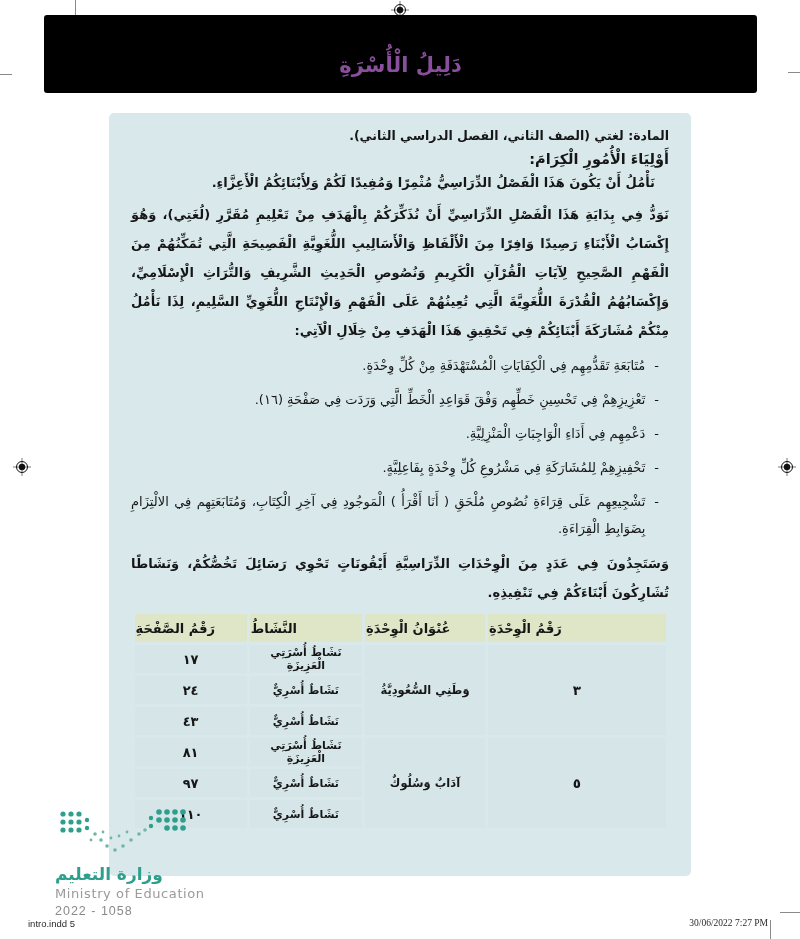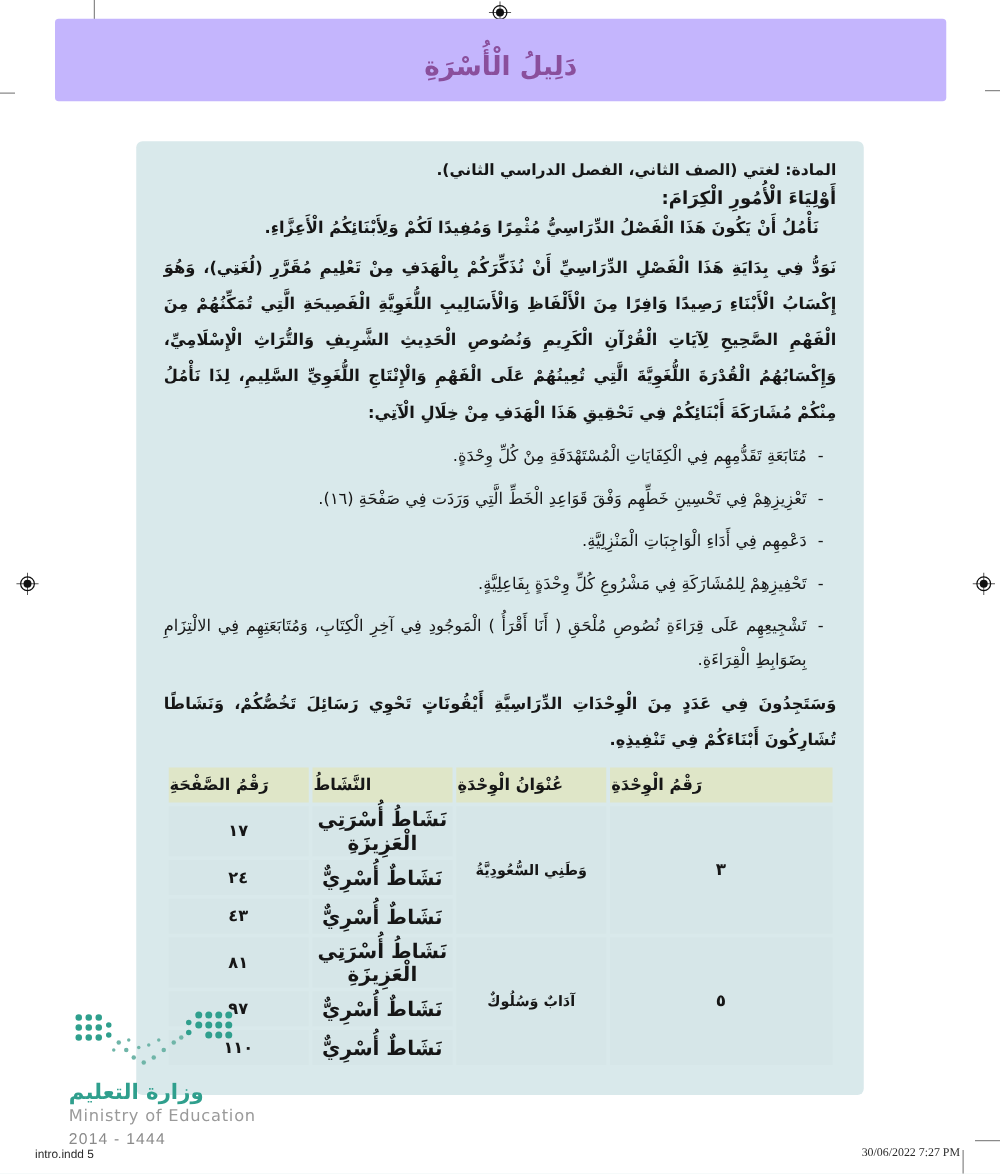--- a/index.html
+++ b/index.html
@@ -5,22 +5,22 @@
   html,body{margin:0;padding:0;}
   body{
     width:800px;height:939px;position:relative;background:#ffffff;
     font-family:"DejaVu Sans",sans-serif;color:#161616;overflow:hidden;
   }
   
   .trim{position:absolute;background:#8a8a8a;}
   .regmark{position:absolute;width:18px;height:18px;}
   
   .band{
-    position:absolute;left:44px;top:15px;width:713px;height:66px;
-    background:#c4b5fd;border-radius:3px;
+    position:absolute;left:44px;top:15px;width:713px;height:78px;
+    background:#000000;border-radius:3px;
     display:flex;align-items:flex-end;justify-content:center;
   }
   .band-title{
     color:#8a4f9c;font-size:21px;font-weight:bold;direction:rtl;
     padding-bottom:16px;letter-spacing:.5px;
   }
   
   .box{
     position:absolute;left:109px;top:113px;width:582px;height:763px;
     background:#d9e9eb;border-radius:5px;box-sizing:border-box;overflow:hidden;
@@ -47,21 +47,21 @@
   table.fam th{
     background:#dfe6c8;height:26px;font-size:13px;font-weight:bold;
     text-align:left;vertical-align:middle;
   }
   table.fam td{
     background:#d6e6e8;height:26px;text-align:center;vertical-align:middle;
     font-weight:bold;
   }
   td.unitnum{font-size:13.5px;}
   td.unittitle{font-size:11.5px;}
-  td.activity{font-size:16px;}
+  td.activity{font-size:11px;}
   td.pagenum{font-size:13px;}
   
   .logo{position:absolute;left:55px;top:806px;width:150px;z-index:5;}
   .moe-ar{
     color:#2f9f8d;font-size:17px;font-weight:bold;direction:rtl;
     text-align:left;margin-top:2px;letter-spacing:1px;
   }
   .moe-en{font-size:13px;color:#9a9a9a;letter-spacing:.6px;margin-top:2px;}
   .years{font-size:12.5px;color:#8a8a8a;margin-top:3px;letter-spacing:1px;font-family:"Liberation Sans",sans-serif;}
   .file-label{
@@ -225,17 +225,17 @@
         <circle cx="90" cy="24" r="1.8"></circle>
       <circle cx="36" cy="34" r="1.4"></circle>
         <circle cx="56" cy="32" r="1.4"></circle>
         <circle cx="64" cy="30" r="1.4"></circle>
       <circle cx="72" cy="26" r="1.4"></circle>
         <circle cx="48" cy="26" r="1.4"></circle>
     </g>
   </svg>
   <div class="moe-ar">وزارة التعليم</div>
   <div class="moe-en">Ministry of Education</div>
-  <div class="years">2014 - 1444</div>
+  <div class="years">2022 - 1058</div>
 </div>
 
 <div class="file-label">intro.indd 5</div>
 <div class="timestamp">30/06/2022 7:27 PM</div>
 
 </body></html>

